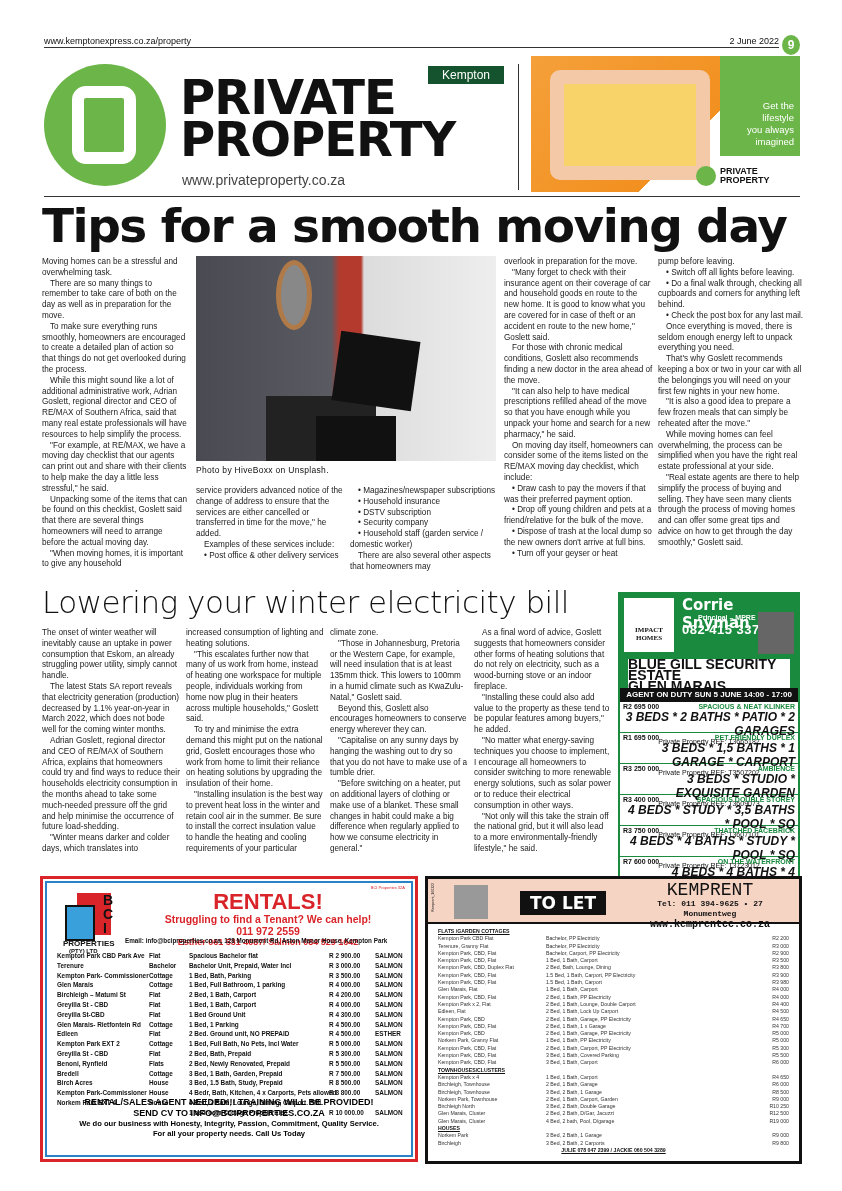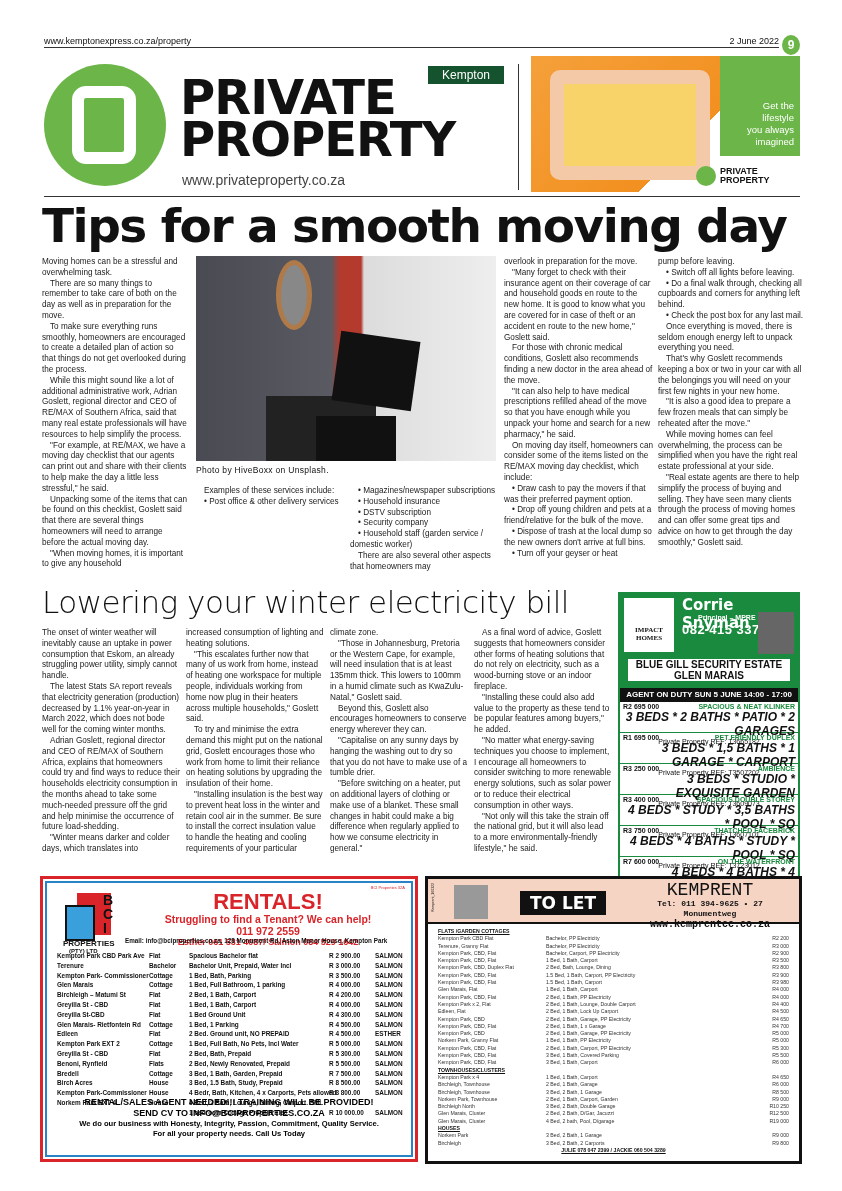--- a/index.html
+++ b/index.html
@@ -32,21 +32,21 @@
 .caption{left:196px;top:465px;font-size:8.5px;letter-spacing:.3px}
 .h2{left:42px;top:584px;font-size:31px;font-family:"DejaVu Sans",sans-serif;font-weight:300;letter-spacing:-.5px;line-height:36px}
 .impact{left:618px;top:592px;width:182px;height:286px;border:2px solid #1a8a3e;background:#fff}
 .imp-top{height:62px;background:#1a8a3e;position:relative}
 .imp-name{position:absolute;left:62px;top:2px;color:#fff;font-weight:900;font-size:15px;font-family:"DejaVu Sans",sans-serif}
 .imp-role{position:absolute;left:78px;top:20px;color:#fff;font-size:7px;font-weight:bold}
 .imp-phone{position:absolute;left:62px;top:28px;color:#fff;font-weight:900;font-size:13px;letter-spacing:.5px}
 .imp-logo{position:absolute;left:4px;top:4px;width:50px;height:54px;background:#fff;font-family:Liberation Serif, serif;font-size:7px;font-weight:bold;text-align:center;padding-top:28px;line-height:8px}
 .imp-photo{position:absolute;right:4px;top:18px;width:36px;height:42px;background:#666}
 .imp-estate{height:32px;background:#1a8a3e;padding:3px 8px}
-.imp-estate div{background:#fff;text-align:center;font-weight:900;font-size:10px;line-height:11px}
+.imp-estate div{background:#fff;text-align:left;font-weight:900;font-size:14px;line-height:11px}
 .imp-duty{background:#111;color:#fff;font-weight:700;font-size:8px;text-align:center;height:14px;line-height:14px}
 .listing{border-bottom:1.5px solid #1a8a3e;padding:1px 3px;height:31px}
 .listing .row1{display:flex;justify-content:space-between;font-size:7px;font-weight:900}
 .listing .row1 .t{color:#1a8a3e}
 .listing .feat{font-size:12px;font-weight:700;font-style:italic;text-align:right}
 .listing .ref{font-size:7px;text-align:center}
 .bci{left:40px;top:876px;width:378px;height:286px;border:3px solid #d9252a;outline:2px solid #2a83c6;outline-offset:-7px;padding:8px}
 .bci-logo{position:absolute;left:16px;top:14px;width:60px;height:56px}
 .bci-red{position:absolute;left:18px;top:0;width:34px;height:42px;background:#d9252a}
 .bci-blue{position:absolute;left:6px;top:12px;width:30px;height:36px;background:#3aa0dc;border:2px solid #111}
@@ -118,20 +118,21 @@
 
 <div class="abs photo">
   <div class="abs mirror"></div>
   <div class="abs dresser"></div>
   <div class="abs box1"></div>
   <div class="abs box2"></div>
 </div>
 <div class="abs caption">Photo by HiveBoxx on Unsplash.</div>
 
 <div class="abs col" style="left:196px;top:486px;width:150px">
+  <p class="ni">service providers advanced notice of the change of address to ensure that the services are either cancelled or transferred in time for the move," he added.</p>
   <p>Examples of these services include:</p>
   <p>• Post office &amp; other delivery services</p>
 </div>
 <div class="abs col" style="left:350px;top:486px;width:150px">
   <p>• Magazines/newspaper subscriptions</p>
   <p>• Household insurance</p>
   <p>• DSTV subscription</p>
   <p>• Security company</p>
   <p>• Household staff (garden service / domestic worker)</p>
   <p>There are also several other aspects that homeowners may</p>

